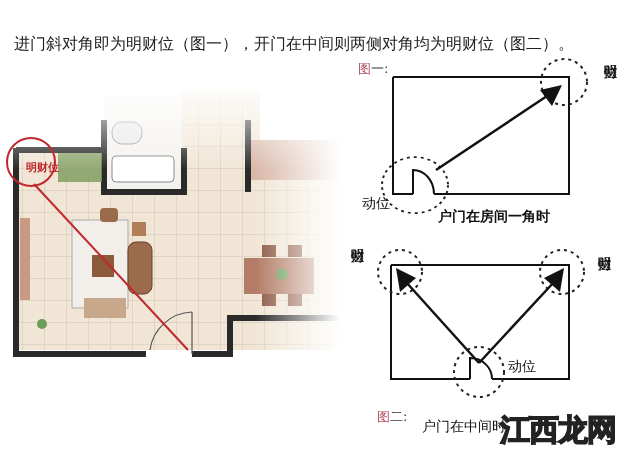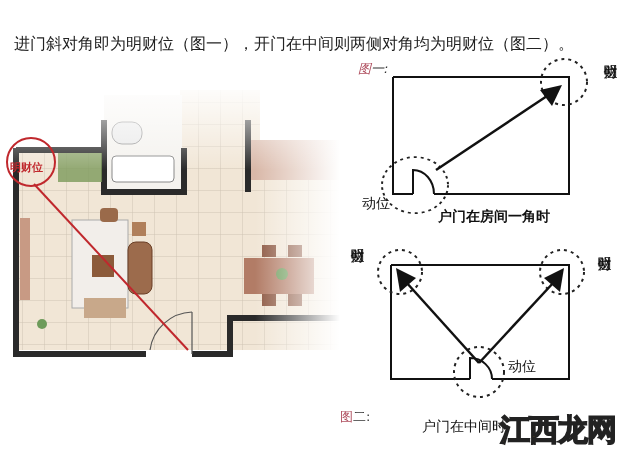--- a/index.html
+++ b/index.html
@@ -73,24 +73,24 @@
     <rect x="288" y="214" width="14" height="12" fill="#8e5a44"></rect>
     <circle cx="282" cy="194" r="6" fill="#6d9b5a"></circle>
     <circle cx="42" cy="244" r="5" fill="#6d9b5a"></circle>
 
     <rect x="0" y="0" width="340" height="300" fill="url(#fade)"></rect>
     <rect x="0" y="0" width="340" height="300" fill="url(#fadeTop)"></rect>
 
     <line x1="34" y1="104" x2="188" y2="270" stroke="#c0282d" stroke-width="2"></line>
     <circle cx="31" cy="82" r="24" fill="none" stroke="#c0282d" stroke-width="2"></circle>
   </svg>
-  <span class="abs" style="left:10px;top:80px;font-size:11px;font-weight:bold;color:#c0282d;text-align:right;">明财位</span>
+  <span class="abs" style="left:26px;top:80px;font-size:11px;font-weight:bold;color:#c0282d;text-align:right;">明财位</span>
 </div>
 
-<div class="abs figlabel" style="left:358px;top:60px;font-style:italic;">
+<div class="abs figlabel" style="left:358px;top:60px;">
   <span class="pre">图</span><span>一:</span>
 </div>
 <svg class="abs" style="left:340px;top:50px;" width="300" height="180">
   <path d="M 53 27 L 229 27 L 229 144 L 94 144 M 73 144 L 53 144 L 53 27" fill="none" stroke="#111" stroke-width="2"></path>
   <path d="M 73 144 L 73 120 A 21 24 0 0 1 94 144" fill="none" stroke="#111" stroke-width="2"></path>
   <circle cx="75" cy="135" r="33" fill="none" stroke="#222" stroke-width="2" stroke-dasharray="3,4" transform="scale(1,0.85) translate(0,24)"></circle>
   <circle cx="224" cy="32" r="23" fill="none" stroke="#222" stroke-width="2" stroke-dasharray="3,4"></circle>
   <line x1="96" y1="120" x2="210" y2="44" stroke="#111" stroke-width="2.5"></line>
   <polygon points="222,35 200,40 212,56" fill="#111"></polygon>
 </svg>
@@ -105,20 +105,20 @@
   <circle cx="60" cy="42" r="22" fill="none" stroke="#222" stroke-width="2" stroke-dasharray="3,4"></circle>
   <circle cx="222" cy="42" r="22" fill="none" stroke="#222" stroke-width="2" stroke-dasharray="3,4"></circle>
   <line x1="139" y1="133" x2="66" y2="52" stroke="#111" stroke-width="2.5"></line>
   <line x1="139" y1="133" x2="214" y2="52" stroke="#111" stroke-width="2.5"></line>
   <polygon points="56,38 60,62 76,48" fill="#111"></polygon>
   <polygon points="224,38 204,48 220,62" fill="#111"></polygon>
 </svg>
 <div class="abs vert serif" style="left:350px;top:238px;">明财位</div>
 <div class="abs vert serif" style="left:597px;top:246px;">明财位</div>
 <div class="abs lbl serif" style="left:508px;top:358px;">动位</div>
-<div class="abs figlabel" style="left:340px;top:408px;">
+<div class="abs figlabel" style="left:377px;top:408px;">
   <span class="pre">图</span><span>二:</span>
 </div>
 <div class="abs lbl serif" style="left:422px;top:418px;">户门在中间时</div>
 
 <div class="watermark">
   <span class="a">江</span><span class="b">西</span><span class="c">龙网</span>
 </div>
 
 </body></html>

